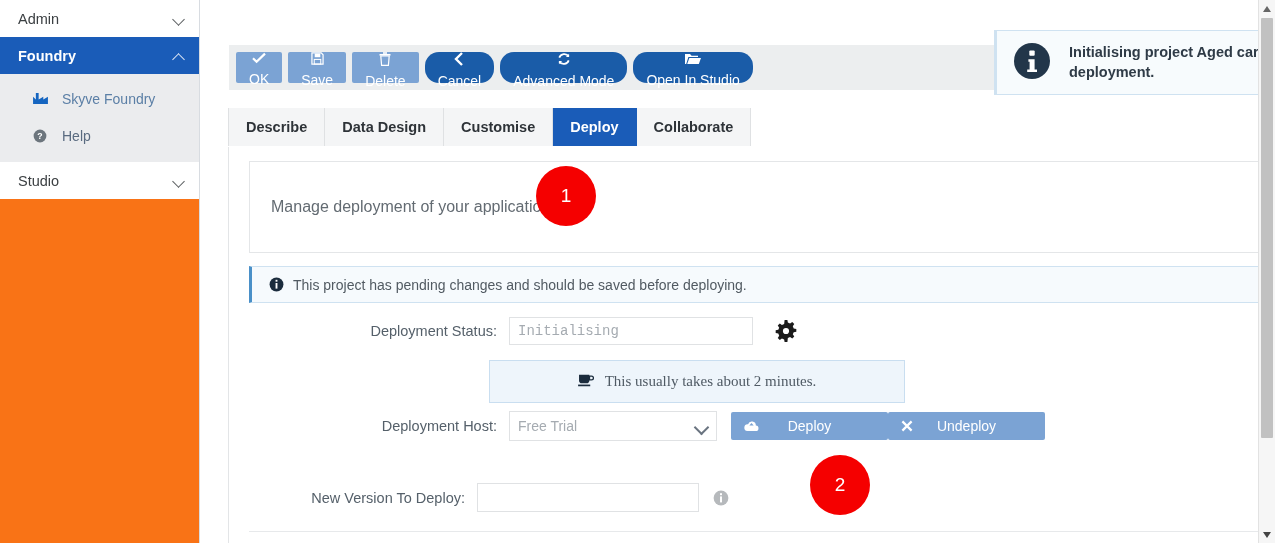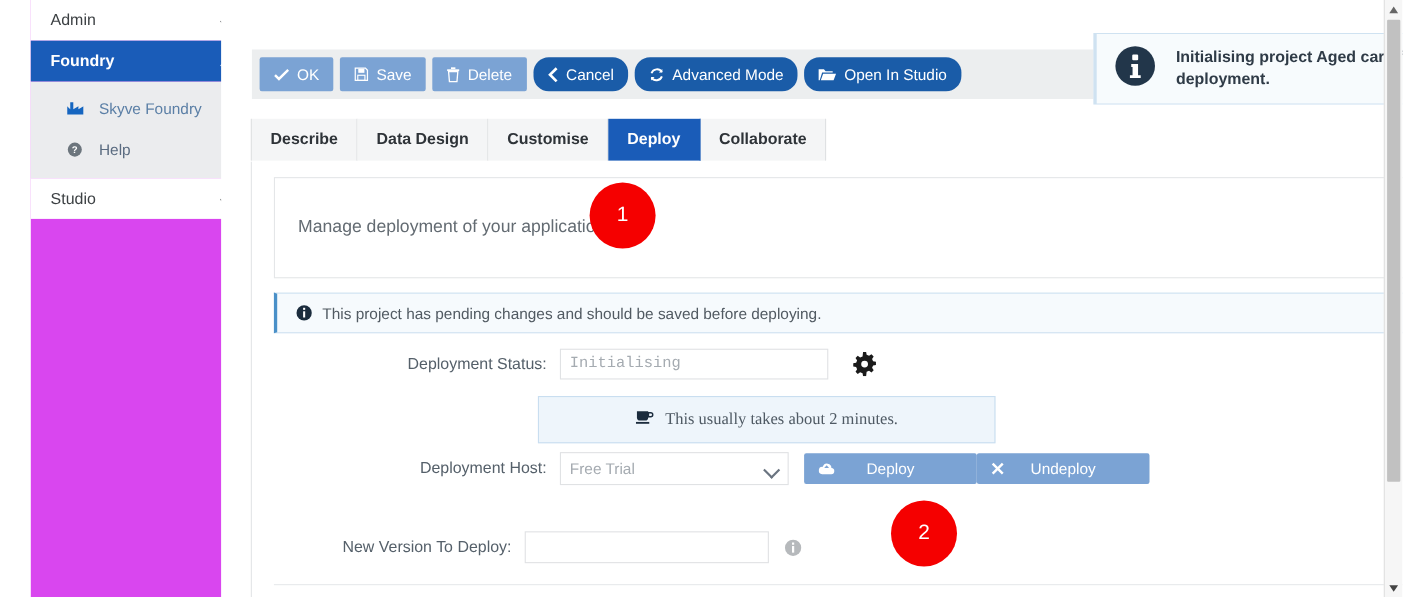--- a/index.html
+++ b/index.html
@@ -16,23 +16,22 @@
     position: relative;
     width: 1275px; height: 543px;
     background: #ffffff;
   }
 
   
   #sidebar {
     position: absolute;
     left: 0; top: 0;
     width: 200px; height: 543px;
-    background: #d946ef;
+    background: #f97316;
     border-right: 1px solid #d8dce1;
-    margin-left: 28px;
   }
   .nav-group-header {
     position: relative;
     height: 37px;
     display: flex;
     align-items: center;
     padding: 0 14px 0 18px;
     font-size: 14.5px;
     color: #3c4043;
     cursor: pointer;
@@ -114,20 +113,21 @@
     align-items: center;
     gap: 7px;
     padding: 0 13px;
     border: none;
     border-radius: 2px;
     font-size: 14px;
     color: #ffffff;
     font-family: "Liberation Sans", sans-serif;
     cursor: pointer;
     white-space: nowrap;
+    flex-direction: column;
   }
   .btn.primary { background: #1a5ca8; border-radius: 14px; }
   .btn.disabled { background: #7ba3d4; }
   .btn svg { display: block; }
 
   
   #tabs {
     position: absolute;
     left: 228px - 201px; top: 108px;
     display: flex;

